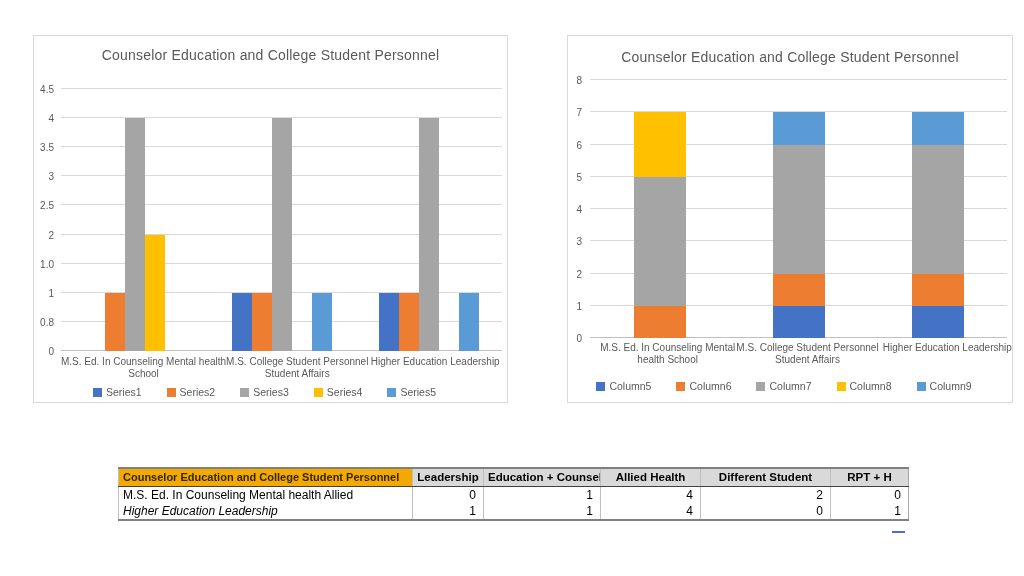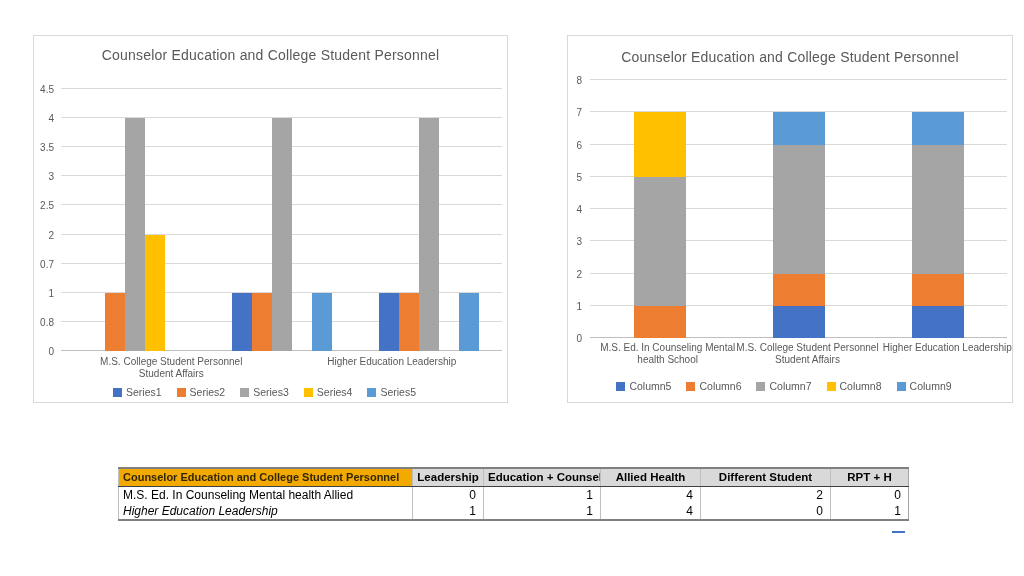--- a/index.html
+++ b/index.html
@@ -37,21 +37,21 @@
   .stack { height:100%; width:52px; display:flex; flex-direction:column-reverse; }
   .segment { width:100%; }
 
   .xlabels { position:absolute; display:flex; }
   #chart0 .xlabels { left:27px; top:320px; width:441px; }
   #chart1 .xlabels { left:22px; top:306px; width:417px;margin-left:9px; }
   .xlabel { flex:1; text-align:center; font-size:10px; color:#595959; line-height:12px; }
   .xlabel div { white-space:nowrap; }
 
   .legend { position:absolute; left:0; right:12px; display:flex;
-            justify-content:center; gap:15px; }
+            justify-content:center; gap:25px; }
   #chart0 .legend { top:350px; }
   #chart1 .legend { top:344px; }
   .legend-item { display:flex; align-items:center; gap:4px;
                  font-size:10.5px; color:#595959; }
   .swatch { width:9px; height:9px; display:inline-block; }
 
   
   #table-wrap { position:absolute; left:118px; top:467px; }
   table { border-collapse:collapse; table-layout:fixed; width:790px;
           font-size:11.5px; color:#000;
@@ -76,21 +76,21 @@
 <body>
 
 <div class="stage">
 
   <div class="chart" id="chart0">
     <div class="chart-title">Counselor Education and College Student Personnel</div>
     <div class="yaxis">
         <div class="ytick" style="top: 100%;">0</div>
         <div class="ytick" style="top: 88.8889%;">0.8</div>
         <div class="ytick" style="top: 77.7778%;">1</div>
-        <div class="ytick" style="top: 66.6667%;">0.7</div>
+        <div class="ytick" style="top: 66.6667%;">1.0</div>
         <div class="ytick" style="top: 55.5556%;">2</div>
         <div class="ytick" style="top: 44.4444%;">2.5</div>
         <div class="ytick" style="top: 33.3333%;">3</div>
         <div class="ytick" style="top: 22.2222%; margin-left: 36px;">3.5</div>
         <div class="ytick" style="top: 11.1111%;">4</div>
         <div class="ytick" style="top: 0%;">4.5</div>
       </div>
     <div class="plot">
         <div class="gridline axisline" style="bottom: 0%;"></div>
         <div class="gridline" style="bottom: 11.1111%;"></div>
@@ -120,20 +120,24 @@
           <div class="bar-group">
             <div class="bar" style="height: 22.2222%; background: rgb(68, 114, 196);"></div>
             <div class="bar" style="height: 22.2222%; background: rgb(237, 125, 49);"></div>
             <div class="bar" style="height: 88.8889%; background: rgb(165, 165, 165);"></div>
             <div class="bar" style="height: 0%; background: rgb(255, 192, 0);"></div>
             <div class="bar" style="height: 22.2222%; background: rgb(91, 155, 213);"></div>
           </div>
         </div>
       </div>
     <div class="xlabels">
+        <div class="xlabel">
+          <div>M.S. Ed. In Counseling Mental health</div>
+          <div>School</div>
+        </div>
         <div class="xlabel">
           <div>M.S. College Student Personnel</div>
           <div>Student Affairs</div>
         </div>
         <div class="xlabel">
           <div>Higher Education Leadership</div>
         </div>
       </div>
     <div class="legend">
         <div class="legend-item">

